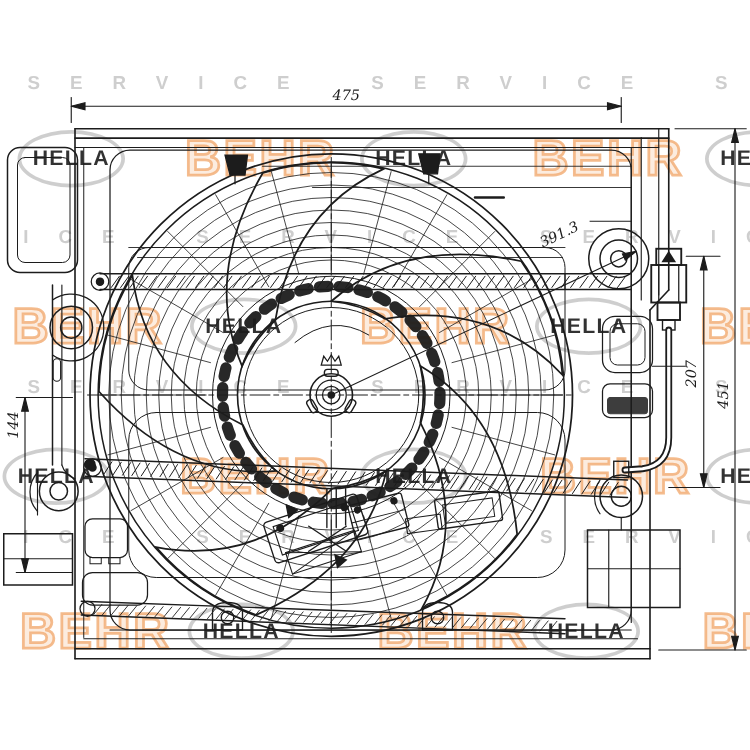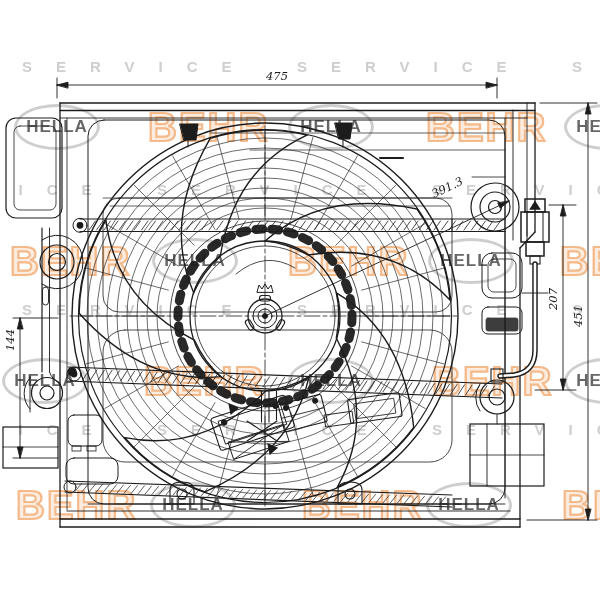--- a/index.html
+++ b/index.html
@@ -3,21 +3,21 @@
 <meta charset="utf-8">
 <style>
   html,body{margin:0;padding:0;background:#ffffff;}
   .canvas{position:relative;width:600px;height:600px;background:#ffffff;overflow:hidden;
           font-family:"Liberation Sans",sans-serif;}
   .wm-layer{position:absolute;left:0;top:0;width:600px;height:600px;overflow:hidden;}
   .wm-service{position:absolute;font-size:15px;font-weight:bold;letter-spacing:24px;
               color:#c6c6c6;opacity:.85;white-space:nowrap;}
   .wm-hella{position:absolute;width:86px;height:46px;border:3px solid #c3c3c3;border-radius:50%;
             display:flex;align-items:center;justify-content:center;opacity:.8;box-sizing:border-box;}
-  .wm-hella span{font-size:17px;font-weight:800;letter-spacing:1px;color:#404040;}
+  .wm-hella span{font-size:17px;font-weight:800;letter-spacing:1px;color:#000000;}
   .wm-behr{position:absolute;height:46px;line-height:46px;font-size:40px;font-weight:800;
            letter-spacing:2px;color:rgba(243,162,98,0.22);
            -webkit-text-stroke:2.2px rgba(240,158,92,0.72);opacity:.95;white-space:nowrap;}
   svg.drawing{position:absolute;left:0;top:0;}
   svg.drawing *{vector-effect:none;}
   .dim-text{font-family:"DejaVu Serif",serif;font-style:italic;font-size:11.5px;fill:#1c1c1c;}
 </style>
 </head>
 <body>
 

